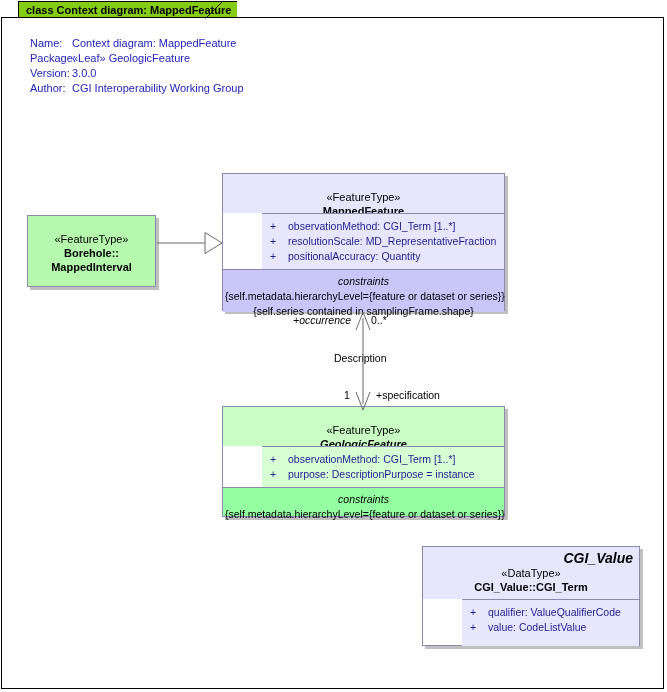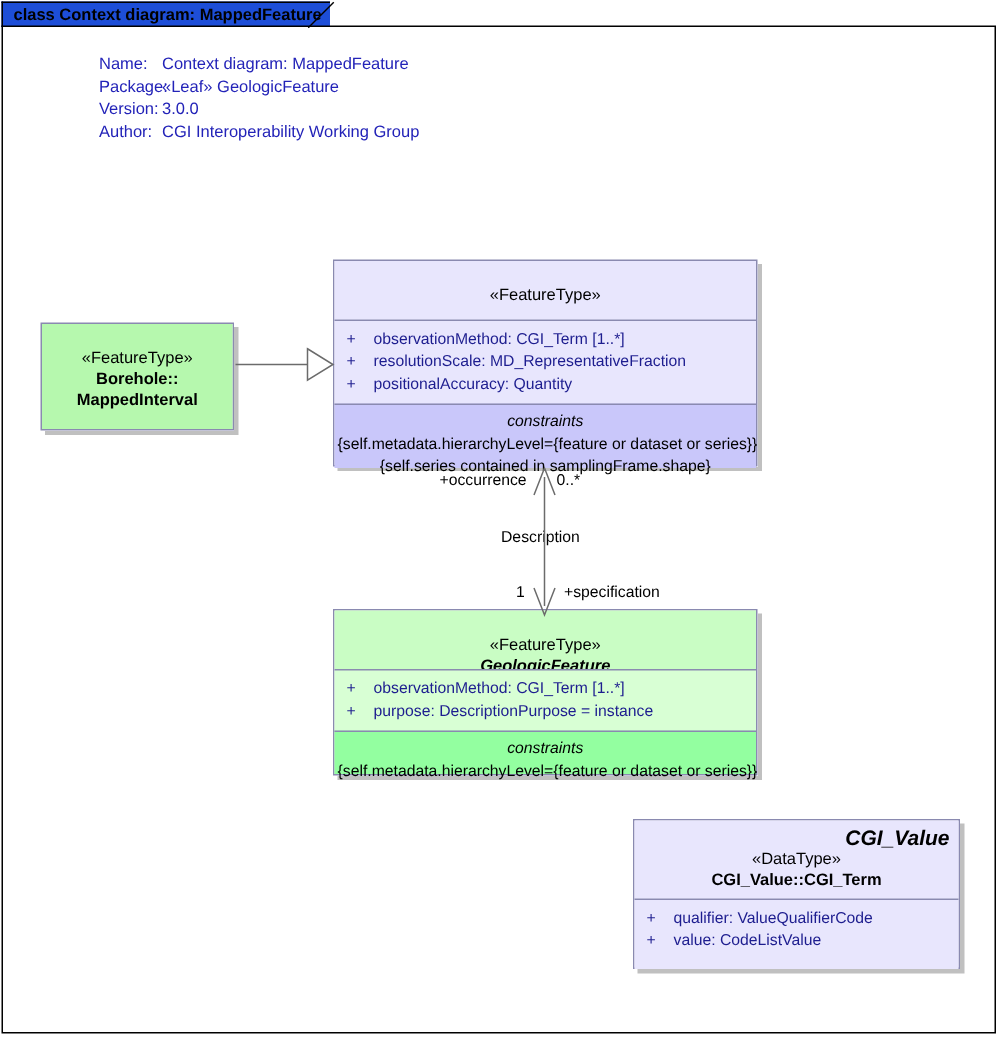--- a/index.html
+++ b/index.html
@@ -25,28 +25,28 @@
     left: 1px;
     top: 17px;
     width: 663px;
     height: 672px;
     border: 1px solid #000000;
     box-sizing: border-box;
     background: transparent;
   }
   .frame-tab {
     position: absolute;
-    left: 1px;
+    left: 18px;
     top: 1px;
     height: 17px;
     box-sizing: border-box;
     border-left: 1px solid #000;
     border-top: 1px solid #000;
     border-bottom: 1px solid #000;
-    background: #1d4ed8;
+    background: #84cc16;
     padding: 0 6px 0 7px;
     font-size: 11px;
     font-weight: bold;
     color: #000000;
     line-height: 16px;
     white-space: nowrap;
     z-index: 4;
   }
   .frame-tab-slant {
     position: absolute;
@@ -58,21 +58,20 @@
   }
 
   
   .meta {
     position: absolute;
     left: 30px;
     top: 36px;
     font-size: 11px;
     color: #2323b8;
     line-height: 15px;
-    margin-left: 36px;
   }
   .meta-row { display: flex; }
   .meta-key {
     width: 42px;
     color: #2323b8;
   }
   .meta-val { color: #2323b8; }
 
   
   .node {
@@ -99,20 +98,21 @@
   .cname {
     font-size: 11px;
     font-weight: bold;
     color: #000;
     line-height: 14px;
     white-space: nowrap;
   }
   .cname.italic { font-style: italic; }
   .attr-list {
     padding: 5px 4px 6px 4px;
+    margin-left: 39px;
   }
   .attr {
     font-size: 10.5px;
     color: #1d1d8f;
     line-height: 15px;
     white-space: nowrap;
     padding-left: 4px;
   }
   .attr .vis {
     display: inline-block;
@@ -211,38 +211,39 @@
 
     <g>
       <path d="M363 318 L363 404" stroke="#6b6b6b" stroke-width="1" fill="none"></path>
 
       <path d="M356 330 L363 312 L370 330" stroke="#6b6b6b" stroke-width="1" fill="none"></path>
 
       <path d="M356 392 L363 410 L370 392" stroke="#6b6b6b" stroke-width="1" fill="none"></path>
     </g>
   </svg>
 
-  <div class="conn-label" style="left:293px; top:314px;">+occurrence</div>
+  <div class="conn-label" style="left:293px; top:314px;font-style:italic;">+occurrence</div>
   <div class="conn-label" style="left:371px; top:314px;">0..*</div>
   <div class="conn-label" style="left:334px; top:352px;">Description</div>
   <div class="conn-label" style="left:344px; top:389px;">1</div>
   <div class="conn-label" style="left:376px; top:389px;">+specification</div>
 
   <div class="node" style="left:27px; top:215px; width:129px; height:72px;">
     <div class="sec sec-title green-solid" style="height:100%;">
       <div class="stereo">«FeatureType»</div>
       <div class="cname">Borehole::</div>
       <div class="cname">MappedInterval</div>
     </div>
   </div>
 
   <div class="node" style="left:222px; top:173px; width:283px; height:138px;">
 
     <div class="sec sec-title purple-head" style="height:39px;">
       <div class="stereo">«FeatureType»</div>
+      <div class="cname">MappedFeature</div>
     </div>
 
     <div class="sec attr-list purple-attrs" style="height:56px;">
       <div class="attr">
         <span class="vis">+</span><span>observationMethod: CGI_Term [1..*]</span>
       </div>
       <div class="attr">
         <span class="vis">+</span><span>resolutionScale: MD_RepresentativeFraction</span>
       </div>
       <div class="attr">

